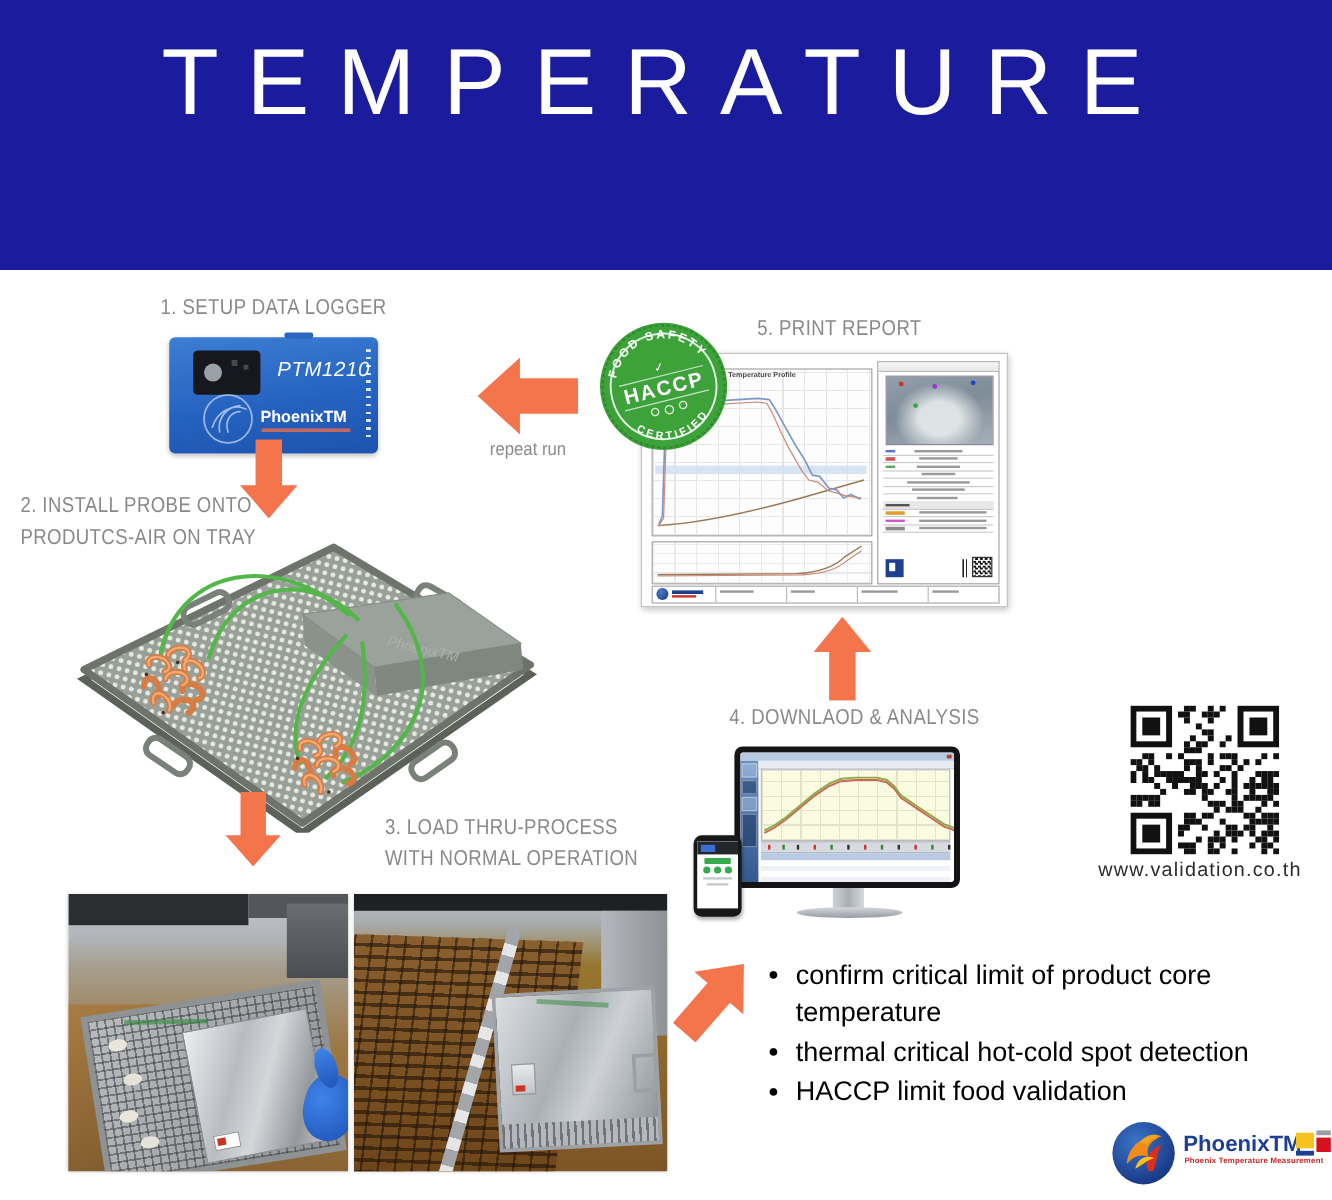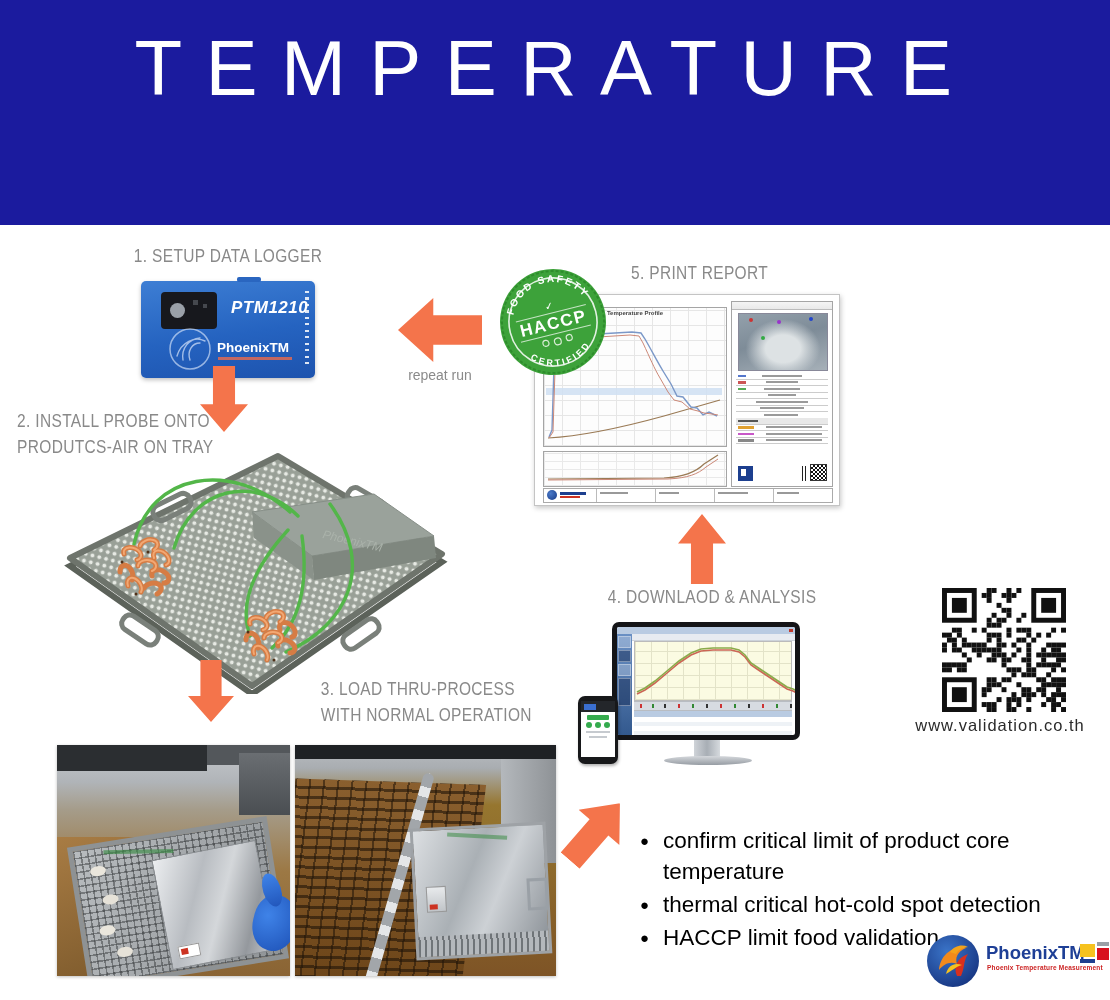--- a/index.html
+++ b/index.html
@@ -25,21 +25,21 @@
 
   
   .logger{left:141px;top:281px;width:174px;height:97px;border-radius:5px;
           background:linear-gradient(172deg,#3d7ed4 0%,#2563c0 55%,#1d53ae 100%);
           box-shadow:0 2px 4px rgba(0,0,0,.25);}
   .logger .nub{position:absolute;left:96px;top:-4px;width:24px;height:5px;background:#2a66c0;border-radius:2px;}
   .logger .cam{position:absolute;left:20px;top:11px;width:56px;height:37px;background:#17181d;border-radius:4px;}
   .logger .lens{position:absolute;left:9px;top:11px;width:15px;height:15px;border-radius:50%;background:#9aa0a8;}
   .logger .d1{position:absolute;left:32px;top:8px;width:5px;height:5px;background:#45484e;}
   .logger .d2{position:absolute;left:42px;top:12px;width:4px;height:4px;background:#45484e;}
-  .logger .model{position:absolute;left:90px;top:17px;font-size:17px;font-weight:700;font-style:italic;color:#fff;letter-spacing:.5px;}
+  .logger .model{position:absolute;left:90px;top:17px;font-size:17px;font-weight:400;font-style:italic;color:#fff;letter-spacing:.5px;}
   .logger .brand{position:absolute;left:76px;top:59px;font-size:13.5px;font-weight:700;color:#fff;}
   .logger .brandbar{position:absolute;left:77px;top:76px;width:74px;height:2.5px;background:#e06a52;opacity:.85;}
   .logger .ports{position:absolute;right:6px;top:10px;width:4px;height:76px;
                  background:repeating-linear-gradient(180deg,rgba(255,255,255,.85) 0 2px,transparent 2px 6.5px);}
 
   
   .report{left:534px;top:294px;width:304px;height:210px;background:#fff;border:1px solid #c4c4c4;
           box-shadow:1px 2px 5px rgba(0,0,0,.22);}
   .rp-chart1{position:absolute;left:8px;top:12px;width:182px;height:138px;border:1px solid #a5a5a5;
      background:
@@ -107,21 +107,21 @@
   .photo{overflow:hidden;box-shadow:0 1px 3px rgba(0,0,0,.25);}
   .photoL{left:57px;top:745px;width:233px;height:231px;
       background:linear-gradient(180deg,#c6c9cd 0%,#b0b4b8 16%,#a59c8a 28%,#9c7844 55%,#8a6434 100%);}
   .photoR{left:295px;top:745px;width:261px;height:231px;
       background:linear-gradient(180deg,#b9bdc1 0%,#a9adb1 10%,#96762f 26%,#7e5426 100%);}
 
   
   .qr-caption{color:#2a2a2a;font-size:16.5px;letter-spacing:1px;text-align:center;white-space:nowrap;}
 
   
-  .benefits{left:640px;top:797px;width:470px;margin-top:28px;}
+  .benefits{left:640px;top:797px;width:470px;}
   .b-row{display:flex;margin-bottom:2px;font-size:22.5px;line-height:31px;color:#000;}
   .b-row::before{content:"●";font-size:15px;line-height:31px;margin-right:14px;flex:0 0 auto;}
 
   
   .fb-name{color:#1e3f96;font-size:18.5px;font-weight:700;white-space:nowrap;}
   .fb-tag{color:#cc2222;font-size:6.5px;font-weight:700;white-space:nowrap;letter-spacing:.2px;}
 </style>
 </head>
 <body>
 

